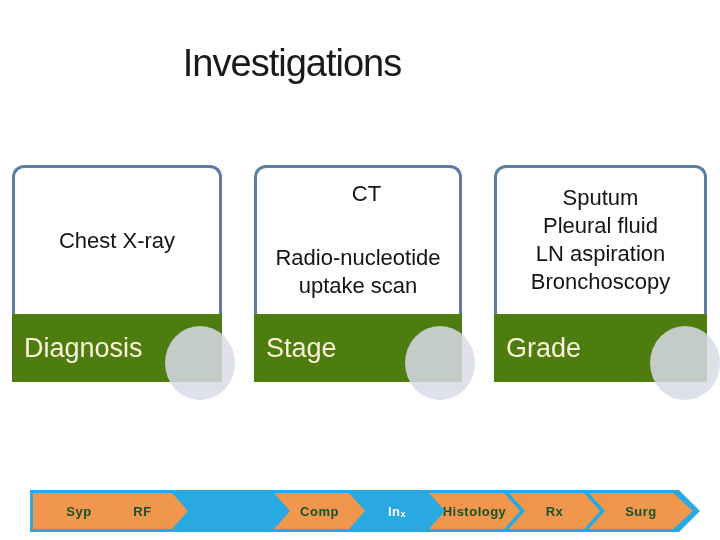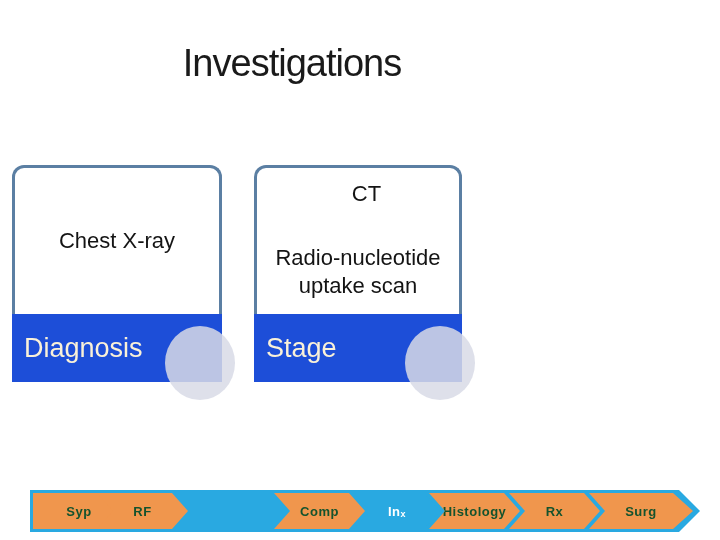--- a/index.html
+++ b/index.html
@@ -24,21 +24,21 @@
     box-sizing:border-box;height:149px;background:#ffffff;
     border:3px solid #5b7fa3;border-bottom:none;
     border-radius:12px 12px 0 0;
     font-size:22px;color:#141414;text-align:center;line-height:28px;
   }
   .c1 .card-box{display:flex;align-items:center;justify-content:center;}
   .line{text-align:center;}
   .gap-after{margin-top:12px;margin-bottom:36px;margin-left:17px;}
   .c3 .card-box{padding-top:16px;}
   .banner{
-    height:68px;background:#1d4ed8;display:flex;align-items:center;
+    height:68px;background:#4d7c0f;display:flex;align-items:center;
     padding-left:12px;box-sizing:border-box;
     font-size:27px;color:#faf1d8;
   }
   .accent-circle{
     position:absolute;width:70px;height:74px;border-radius:50%;
     background:rgba(216,219,230,0.85);right:-13px;top:161px;z-index:2;
   }
 
   
   .ribbon{
@@ -83,20 +83,30 @@
   <div class="card c2">
     <div class="card-box">
       <div class="line gap-after">CT</div>
       <div class="line">Radio-nucleotide</div>
       <div class="line">uptake scan</div>
     </div>
     <div class="banner">Stage</div>
     <div class="accent-circle"></div>
   </div>
 
+  <div class="card c3">
+    <div class="card-box">
+      <div class="line">Sputum</div>
+      <div class="line">Pleural fluid</div>
+      <div class="line">LN aspiration</div>
+      <div class="line">Bronchoscopy</div>
+    </div>
+    <div class="banner">Grade</div>
+    <div class="accent-circle"></div>
+  </div>
 
   <div class="ribbon">
     <div class="chev first s1">
         <span>Syp</span>
         <sub></sub>
       </div>
     <div class="chev s2">
         <span>RF</span>
         <sub></sub>
       </div>

